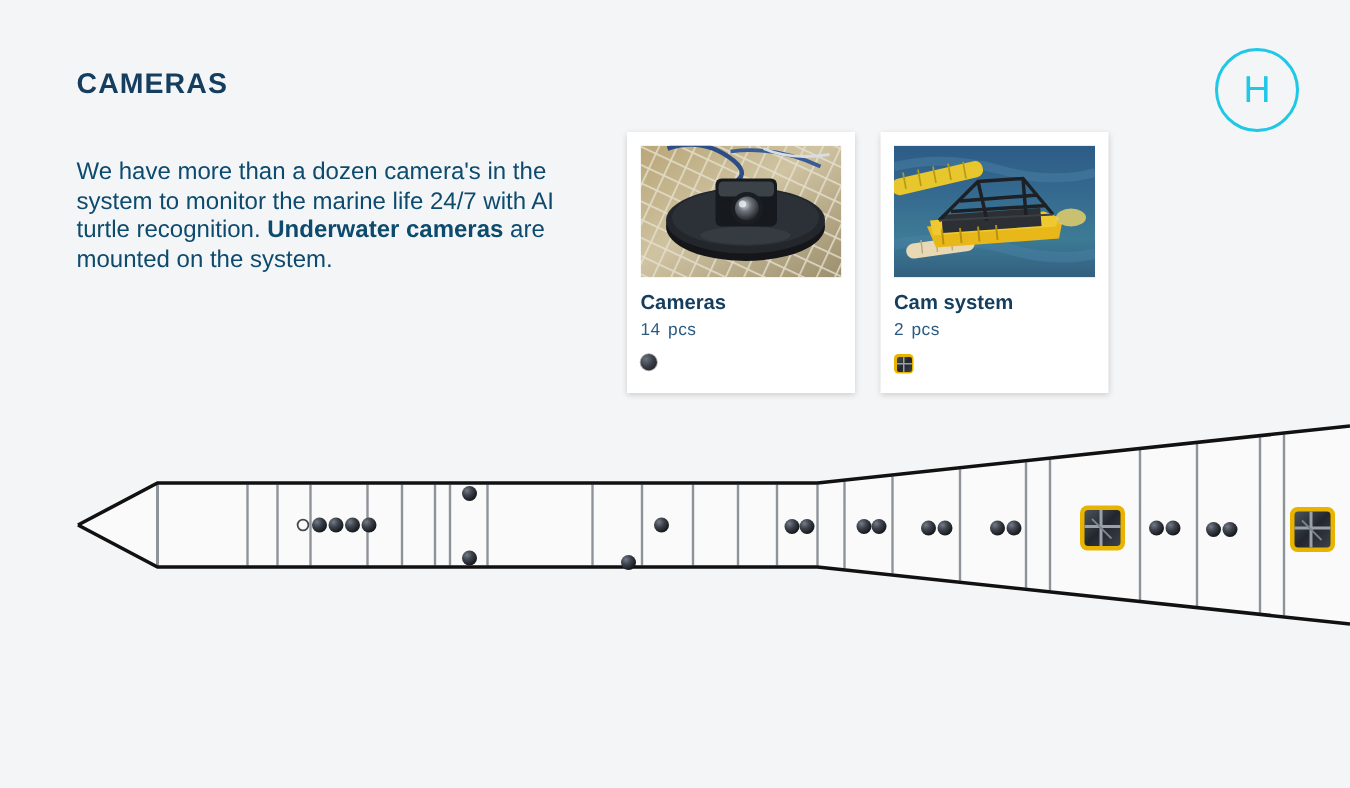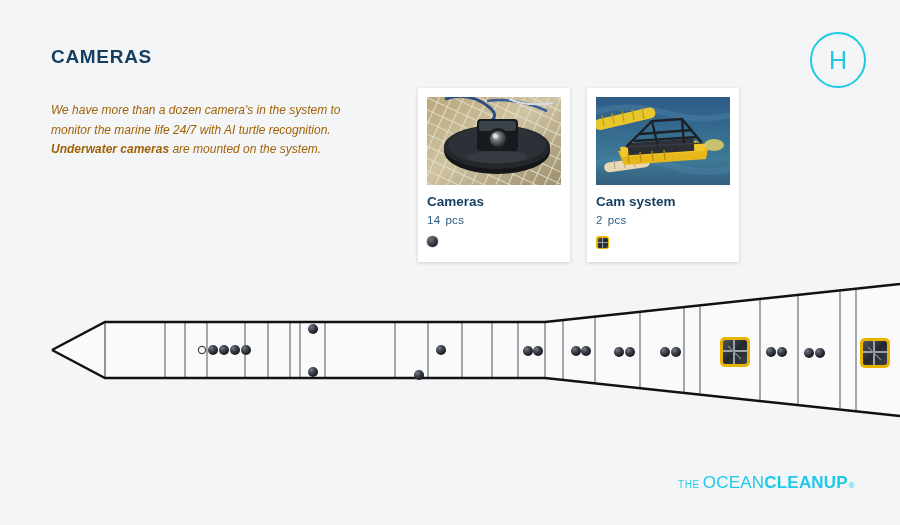--- a/index.html
+++ b/index.html
@@ -29,24 +29,23 @@
     font-weight: bold;
     letter-spacing: 0.7px;
     color: #153d5e;
     margin: 0;
   }
   .intro {
     position: absolute;
     left: 51px;
     top: 89px;
     width: 330px;
-    font-size: 12px;
+    font-size: 16px;
     line-height: 19.5px;
-    color: #a16207;
-    font-style: italic;
+    color: #0c4a6e;
   }
   .intro b { font-weight: bold; }
 
   
   .h-badge {
     position: absolute;
     left: 810px;
     top: 32px;
     width: 56px;
     height: 56px;
@@ -382,20 +381,14 @@
           <circle cx="820" cy="88" r="5" fill="url(#dotg)"></circle>
           <rect x="860" y="73" width="30" height="30" rx="5" fill="#e8b400"></rect>
           <rect x="863" y="76" width="24" height="24" rx="2.5" fill="url(#skiffg)"></rect>
           <line x1="874" y1="76" x2="874" y2="100" stroke="#9aa1aa" stroke-width="2"></line>
           <line x1="863" y1="87" x2="887" y2="87" stroke="#9aa1aa" stroke-width="2"></line>
           <line x1="868" y1="82" x2="881" y2="95" stroke="#7d848d" stroke-width="1.2"></line>
         </g>
     </svg>
   </div>
 
-  <div class="logo">
-    <span class="the">THE</span>
-      <span class="ocean">OCEAN</span>
-      <span class="cleanup">CLEANUP</span>
-      <span class="reg">®</span>
-  </div>
 
 </div>
 
 </body></html>

